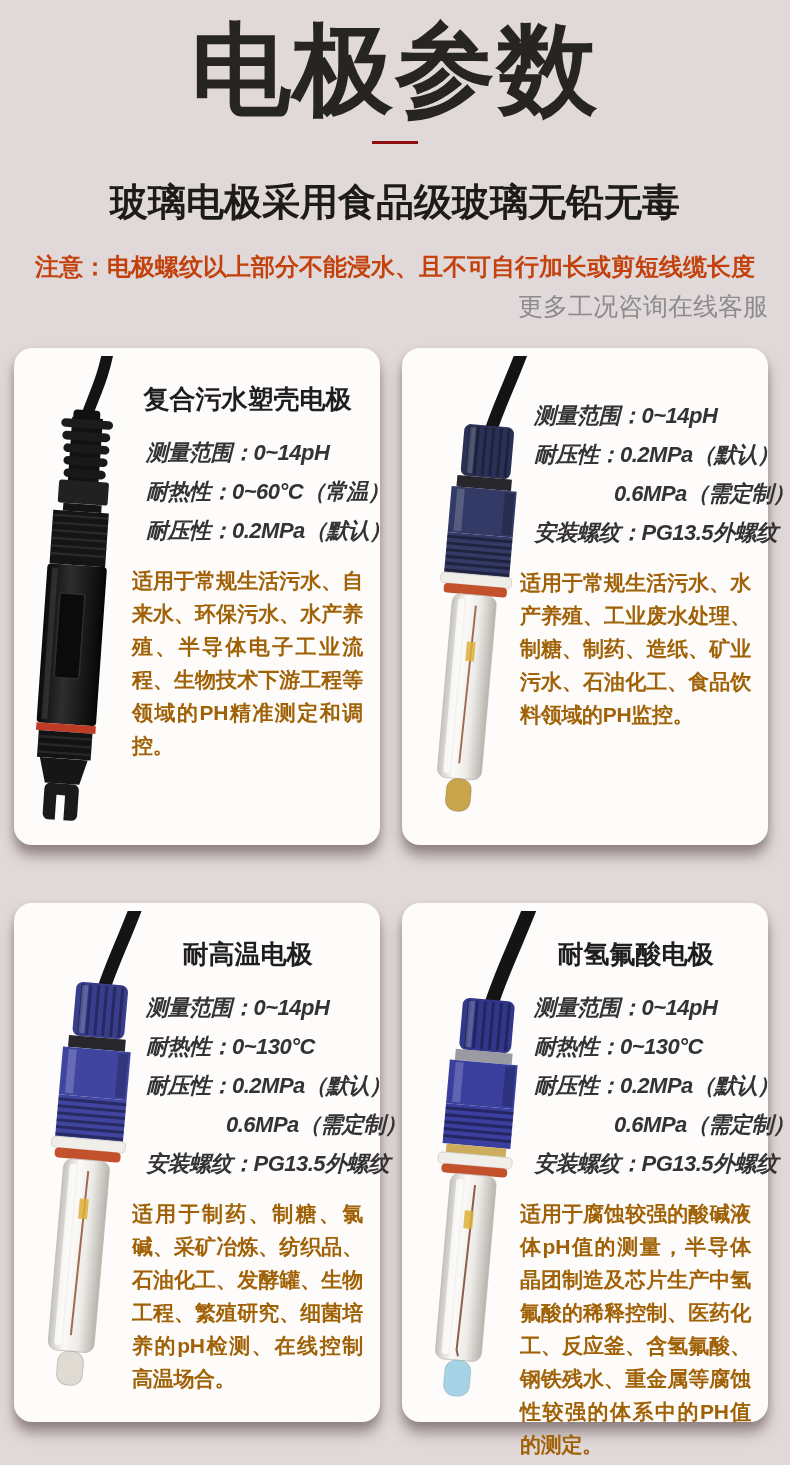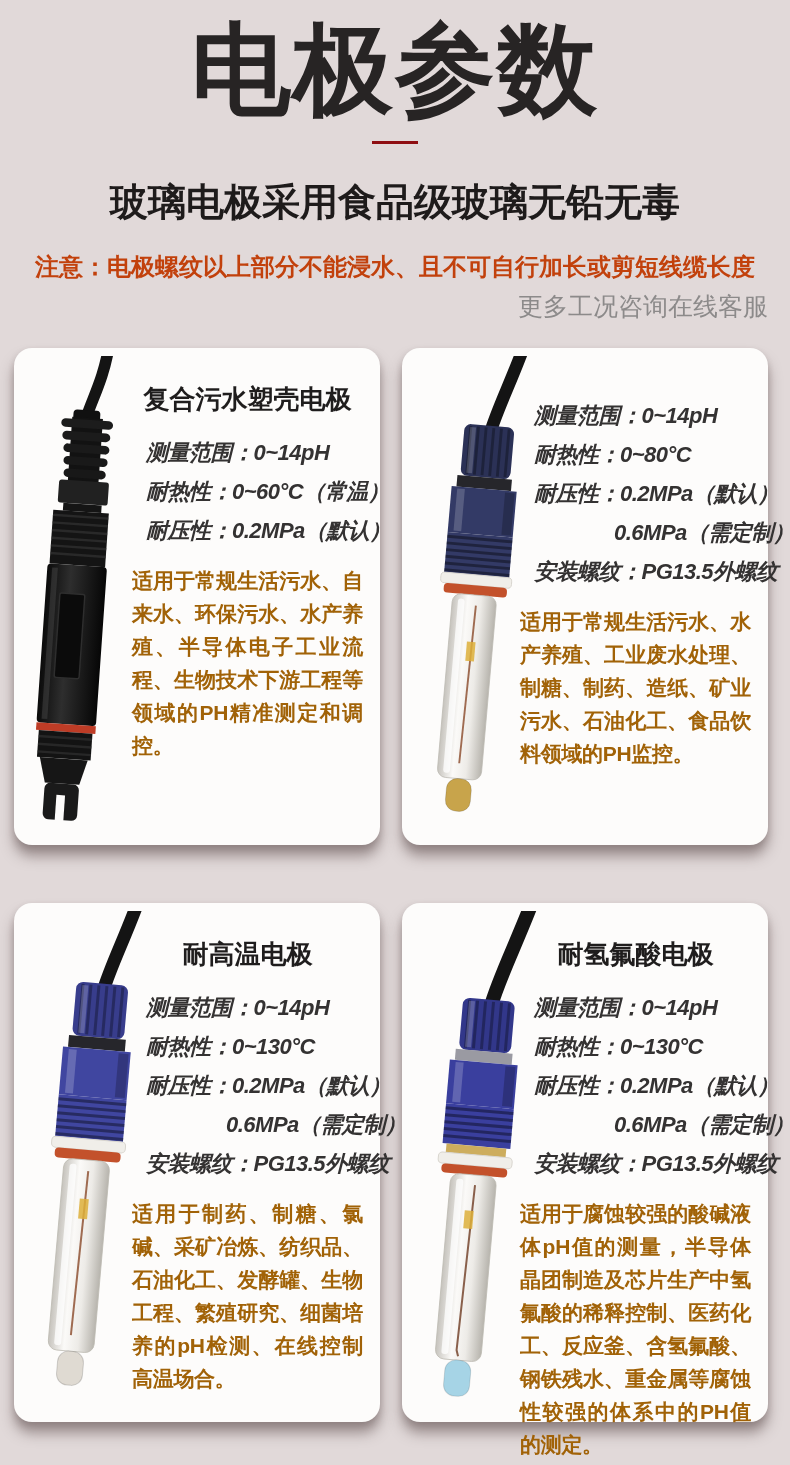--- a/index.html
+++ b/index.html
@@ -225,21 +225,20 @@
             <path d="M86,260 L83,425" stroke="#8A4A2A" stroke-width="2" opacity="0.8"></path>
             <rect x="80" y="298" width="9" height="20" fill="#DDAF3A" opacity="0.85"></rect>
             <rect class="e-tip" x="72" y="441" width="26" height="34" rx="11" fill="#C8A44B" stroke="#000" stroke-opacity="0.15"></rect>
           </g>
         </svg>
       </div>
       <div class="card-body">
         <ul class="spec-list">
 
         <li class="spec-row">测量范围：0~14pH</li>
-            <li class="spec-row">耐热性：0~80°C</li>
             <li class="spec-row">耐压性：0.2MPa（默认）</li>
             <li class="spec-row indent">0.6MPa（需定制）</li>
             <li class="spec-row">安装螺纹：PG13.5外螺纹</li>
           </ul>
         <p class="card-description">适用于常规生活污水、水产养殖、工业废水处理、制糖、制药、造纸、矿业污水、石油化工、食品饮料领域的PH监控。</p>
       </div>
     </section>
 
     <section class="card">
       <div class="electrode">

